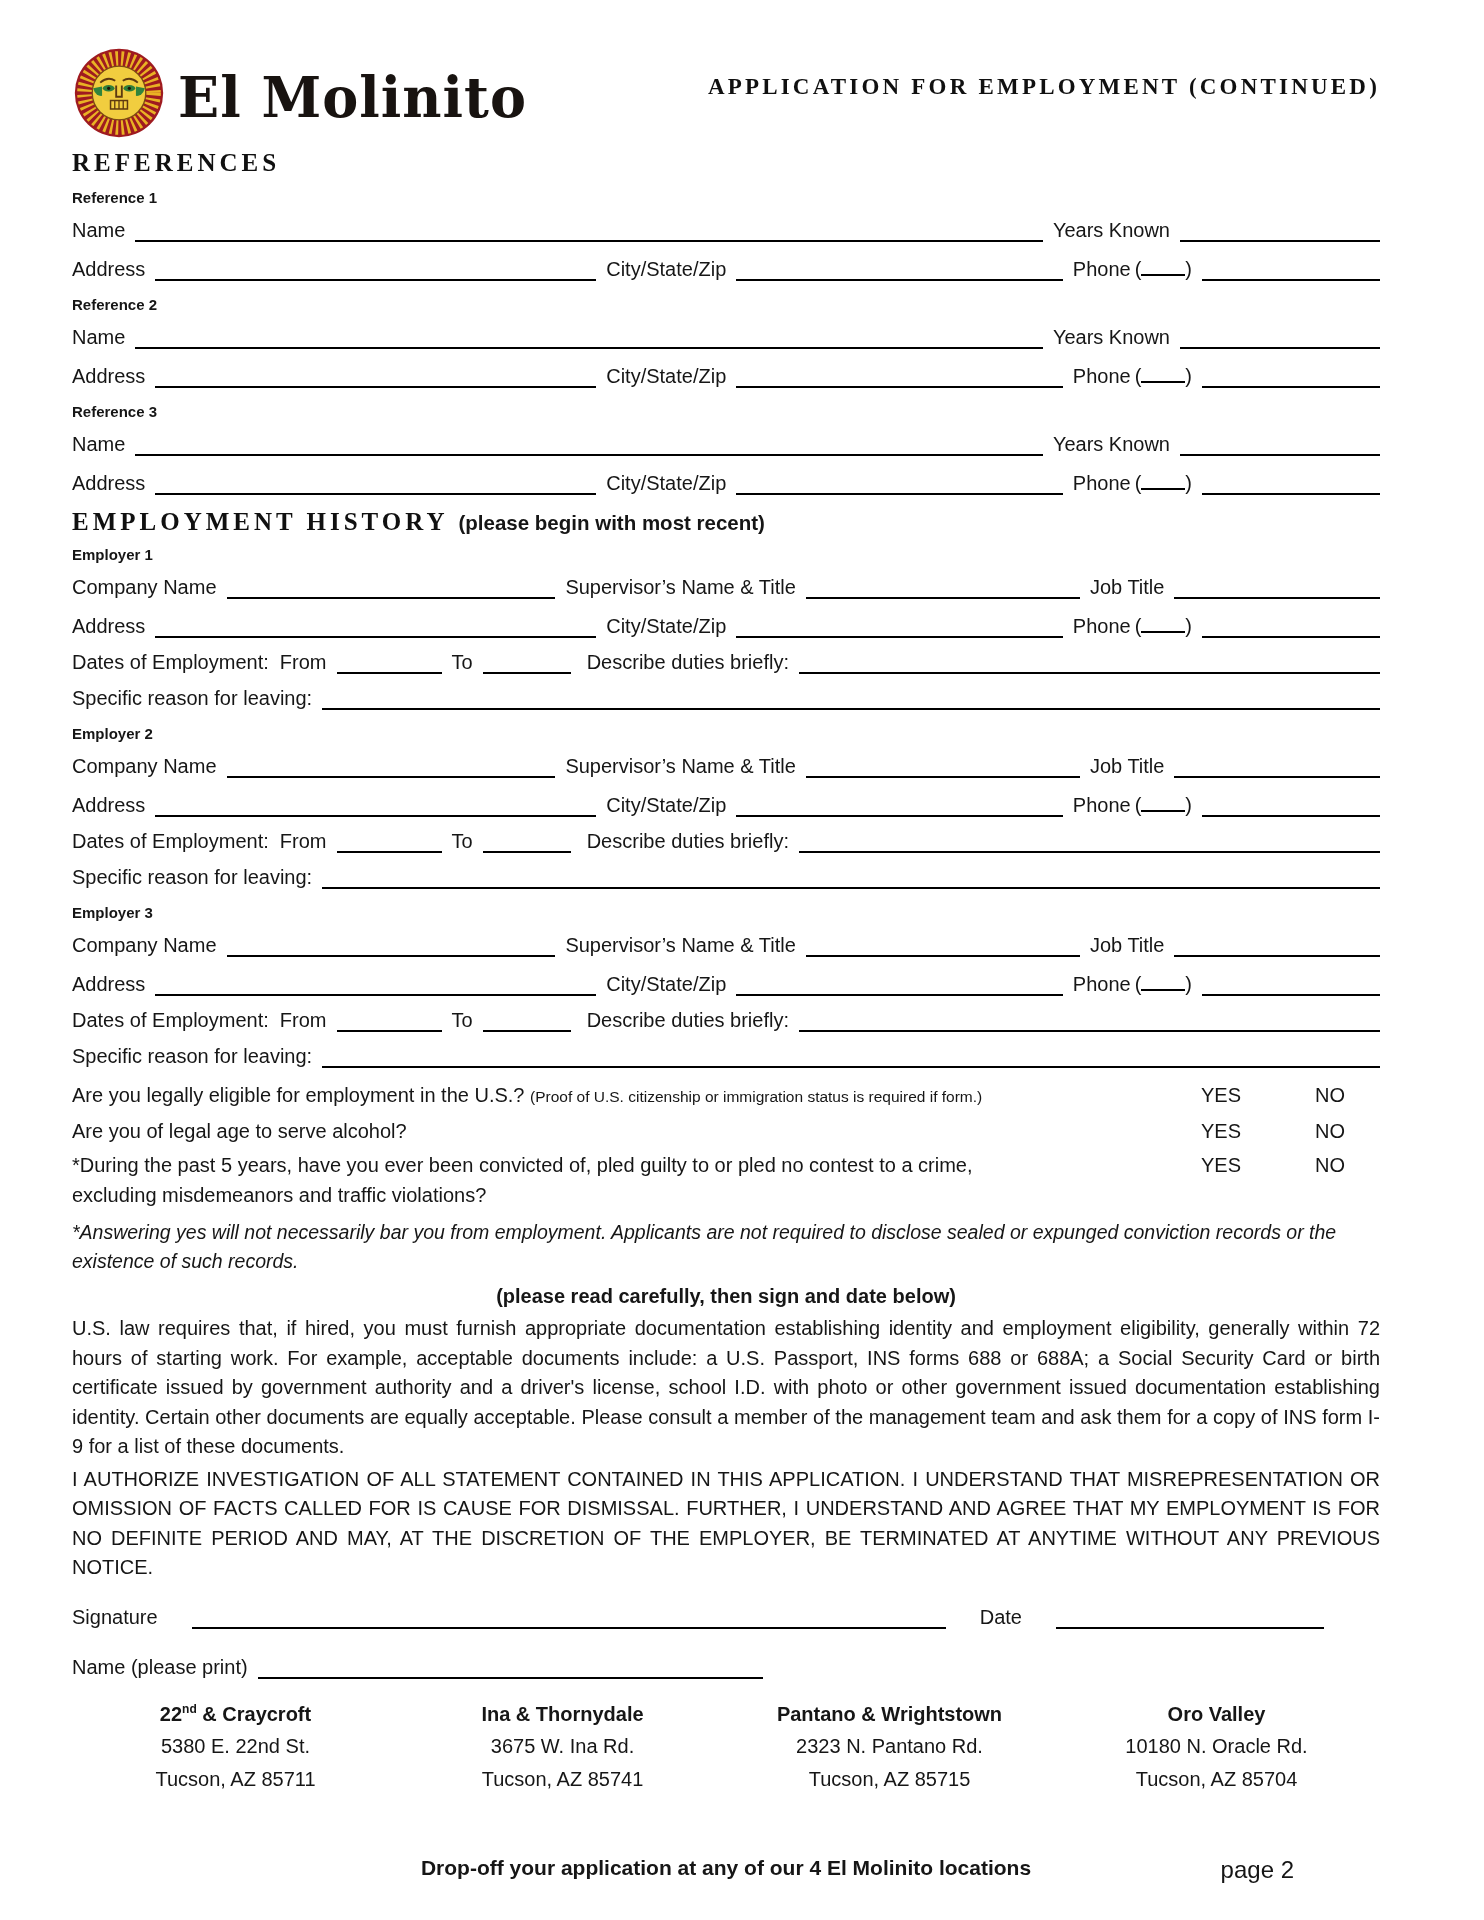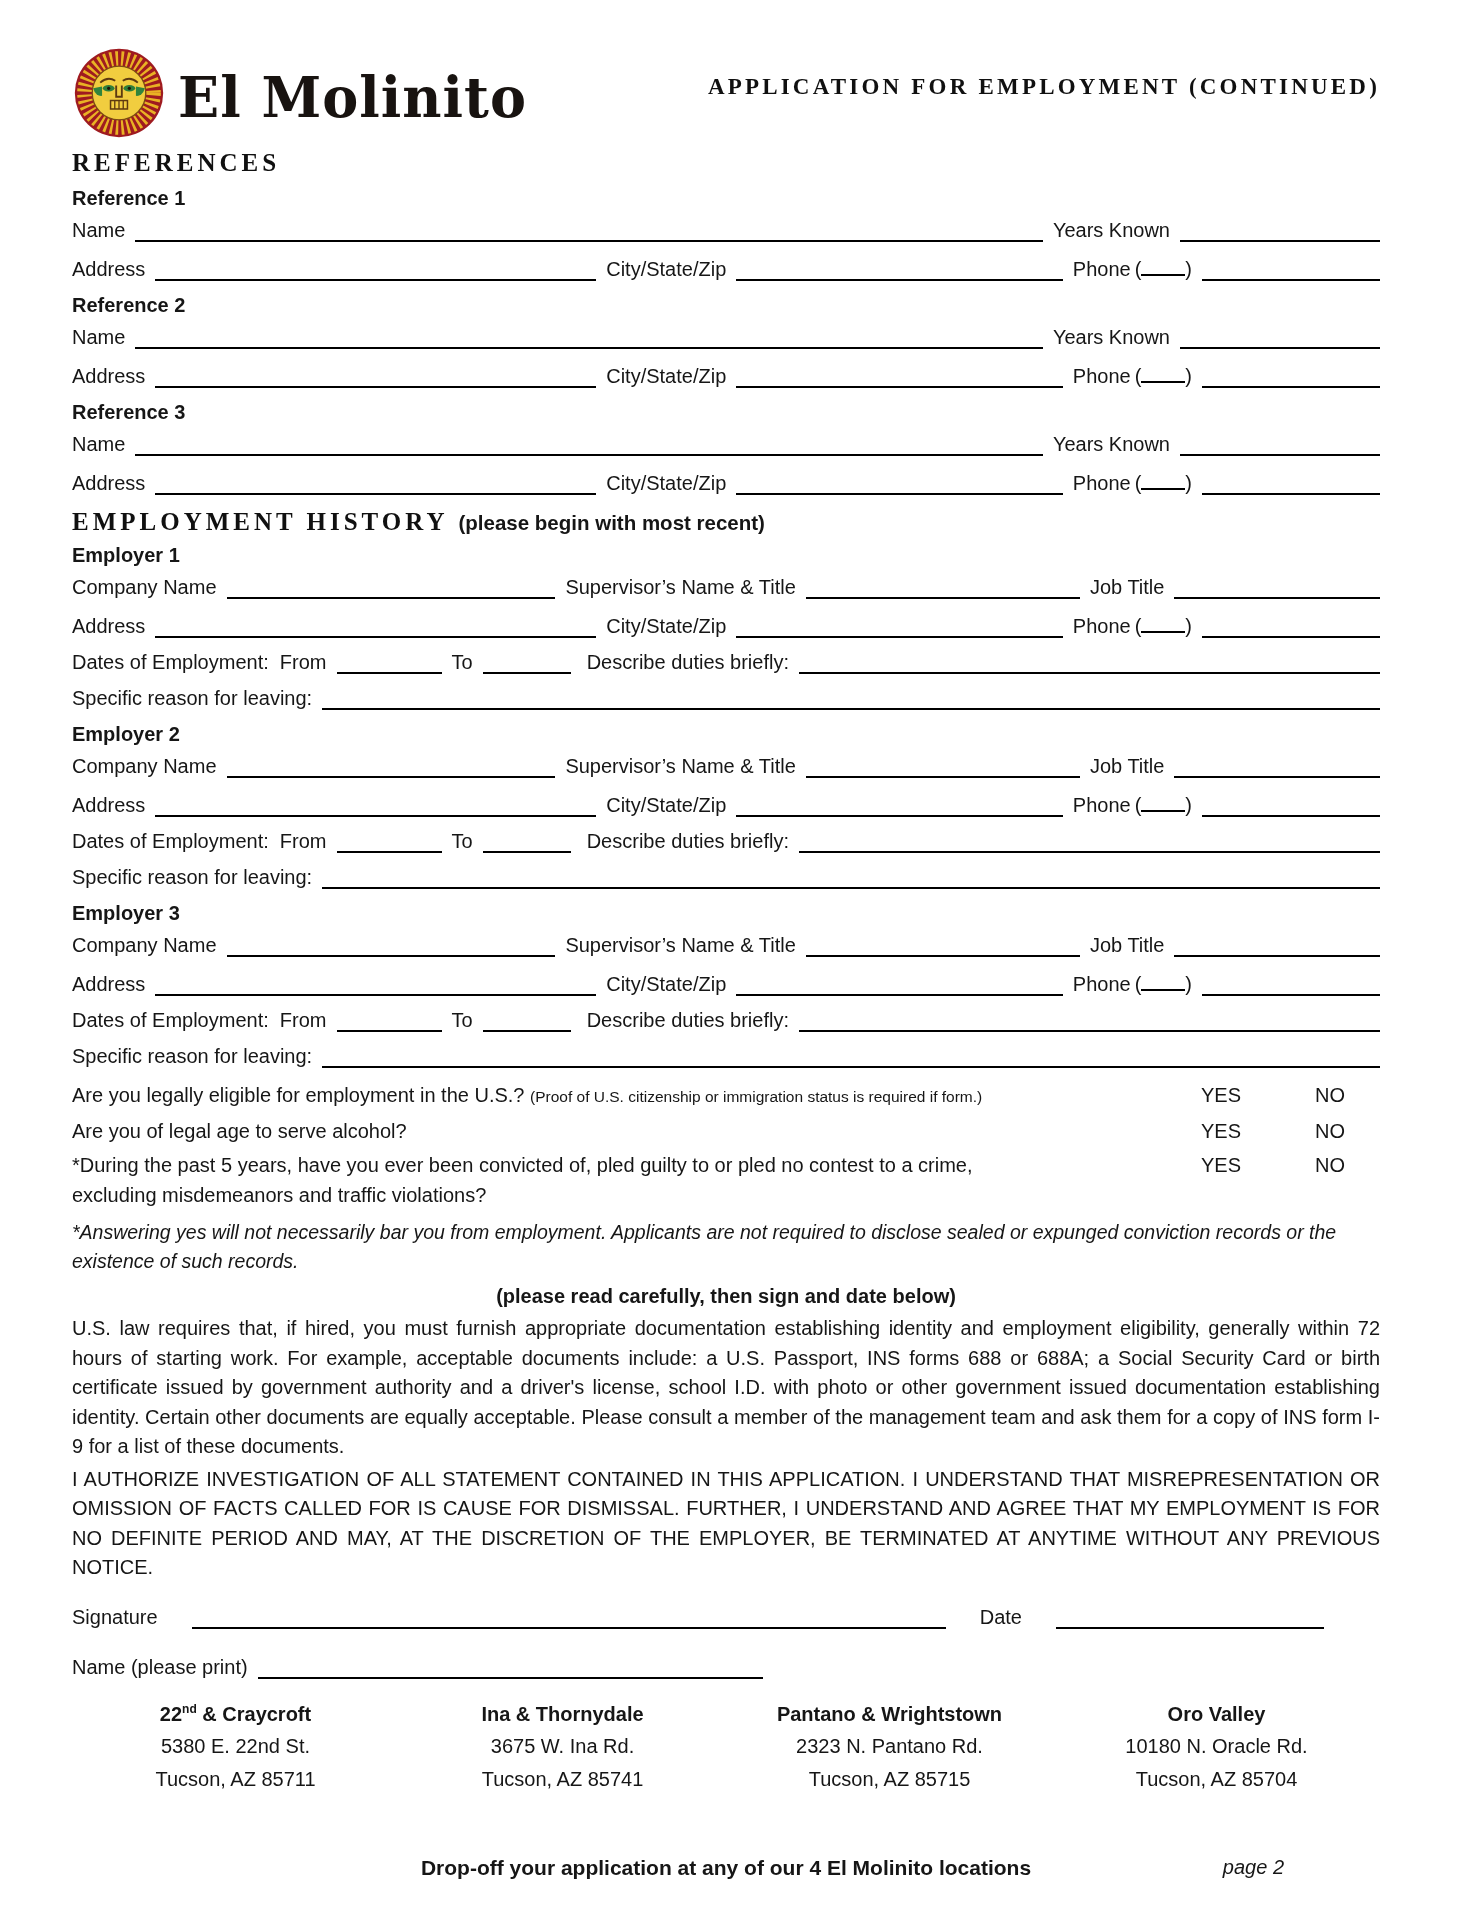--- a/index.html
+++ b/index.html
@@ -32,21 +32,21 @@
     color:#101010; margin-top:28px; white-space:nowrap;
   }
   
   .stencil {
     font-family:"Liberation Serif", serif;
     font-size:25px; font-weight:600; letter-spacing:4px;
     color:#101010; line-height:30px;
   }
   .stencil-row { display:flex; align-items:baseline; gap:10px; margin-top:12px; margin-bottom:6px; }
   .stencil-note { font-family:"Liberation Sans", sans-serif; font-weight:700; font-size:20.5px; letter-spacing:0; }
-  .sub { font-size:20px; font-weight:700; line-height:24px; margin:2px 0 8px 0; }
+  .sub { font-size:15px; font-weight:700; line-height:24px; margin:2px 0 8px 0; }
   
   .frow { display:flex; align-items:flex-end; font-size:20px; line-height:24px; margin-bottom:12px; white-space:nowrap; }
   .lab { flex:0 0 auto; }
   .fl { border-bottom:2px solid #000; height:24px; display:block; margin:0 10px; }
   .grow { flex:1 1 auto; }
   .f135 { flex:1.35 1 0; }
   .f120 { flex:1.2 1 0; }
   .f100 { flex:1 1 0; }
   .f075 { flex:0.75 1 0; }
   .w200 { flex:0 0 200px; margin-right:0; }
@@ -73,21 +73,21 @@
   .sig-line { flex:1 1 auto; }
   .date-line { flex:0 0 268px; margin-right:56px; }
   .printrow { margin-top:26px; }
   .print-line { flex:0 0 505px; margin-right:0; }
   
   .locations { display:grid; grid-template-columns:repeat(4,1fr); margin-top:14px; text-align:center; font-size:20px; line-height:33px; }
   .loc-name { font-weight:700; }
   .loc-name sup { font-size:12px; vertical-align:super; }
   
   .footer { position:absolute; left:72px; right:104px; bottom:40px; text-align:center; font-size:21px; font-weight:700; }
-  .page-num { position:absolute; right:96px; top:0; font-weight:400; font-size:20px;font-style:italic; }
+  .page-num { position:absolute; right:86px; top:0; font-weight:400; font-size:24px; }
 </style>
 </head>
 <body>
 
 <div class="page">
 
   <div class="header">
     <div class="brand">
       <span>
         <svg viewBox="0 0 100 100" width="94" height="94" aria-hidden="true">

